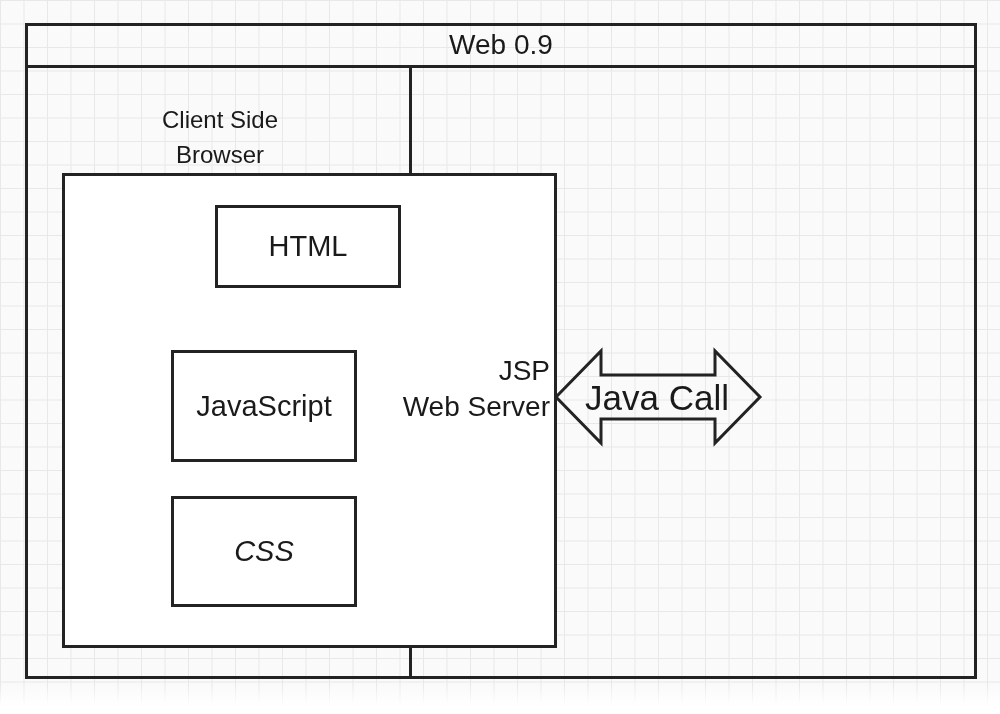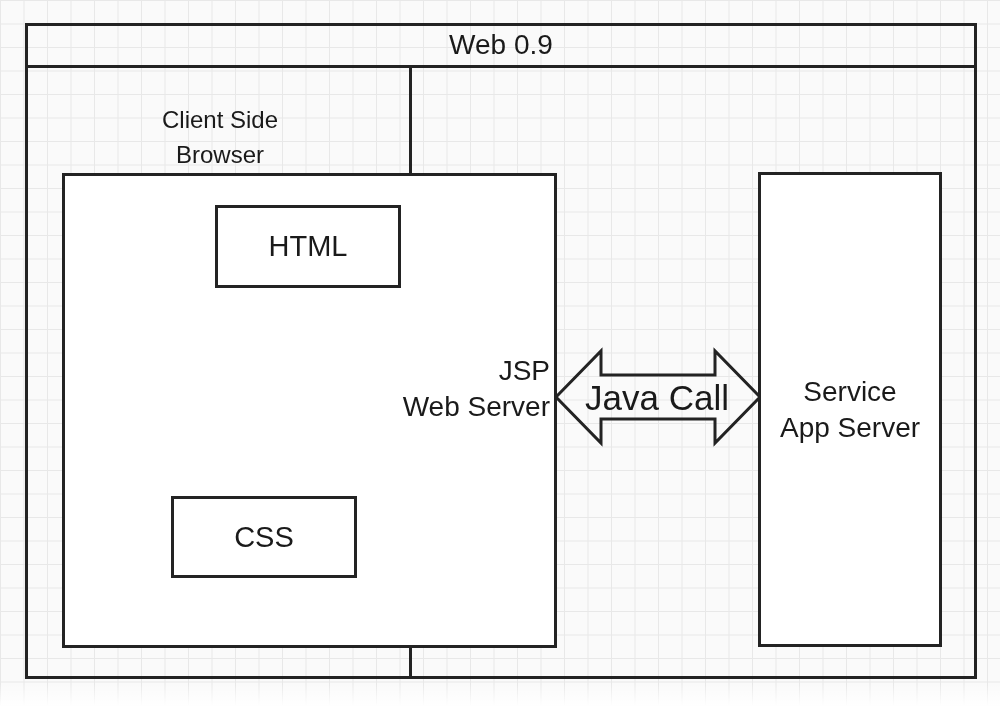--- a/index.html
+++ b/index.html
@@ -53,21 +53,21 @@
     border: 3px solid #232323; background: #ffffff; box-sizing: border-box;
   }
   .component-box {
     position: absolute; width: 186px; border: 3px solid #232323;
     background: #ffffff; box-sizing: border-box;
     display: flex; align-items: center; justify-content: center;
     font-size: 29px;
   }
   .html-box { left: 171px; top: 205px; height: 83px; margin-left: 44px; }
   .js-box   { left: 171px; top: 350px; height: 112px; }
-  .css-box  { left: 171px; top: 496px; height: 82px; }
+  .css-box  { left: 171px; top: 496px; height: 111px; font-style: italic; }
 
   .jsp-label {
     position: absolute; left: 340px; top: 353px; width: 210px;
     text-align: right; font-size: 28px; line-height: 36px;
   }
 
   .arrow-svg { position: absolute; left: 553px; top: 345px; width: 210px; height: 104px; }
   .java-call-label {
     position: absolute; left: 573px; top: 383px; width: 168px;
     text-align: center; font-size: 35px; line-height: 30px;
@@ -97,34 +97,33 @@
     <span style="display:block">Client Side</span>
     <span style="display:block">Browser</span>
   </div>
 
 
   <div class="client-box"></div>
 
   <div class="component-box html-box">
     <span>HTML</span>
   </div>
+  <div class="component-box js-box">
+    <span>JavaScript</span>
+  </div>
   <div class="component-box css-box">
     <span>CSS</span>
   </div>
 
   <div class="jsp-label">
     <span style="display:block">JSP</span>
     <span style="display:block">Web Server</span>
   </div>
 
   <svg class="arrow-svg" viewBox="0 0 210 104" aria-hidden="true">
     <polygon points="3,52 48,6 48,30 162,30 162,6 207,52 162,98 162,74 48,74 48,98" fill="none" stroke="#232323" stroke-width="3"></polygon>
   </svg>
   <div class="java-call-label">Java Call</div>
 
-  <div class="server-box">
-    <span style="display:block">Service</span>
-    <span style="display:block">App Server</span>
-  </div>
 
   <div class="bottom-fade"></div>
 
 </div>
 
 </body></html>

